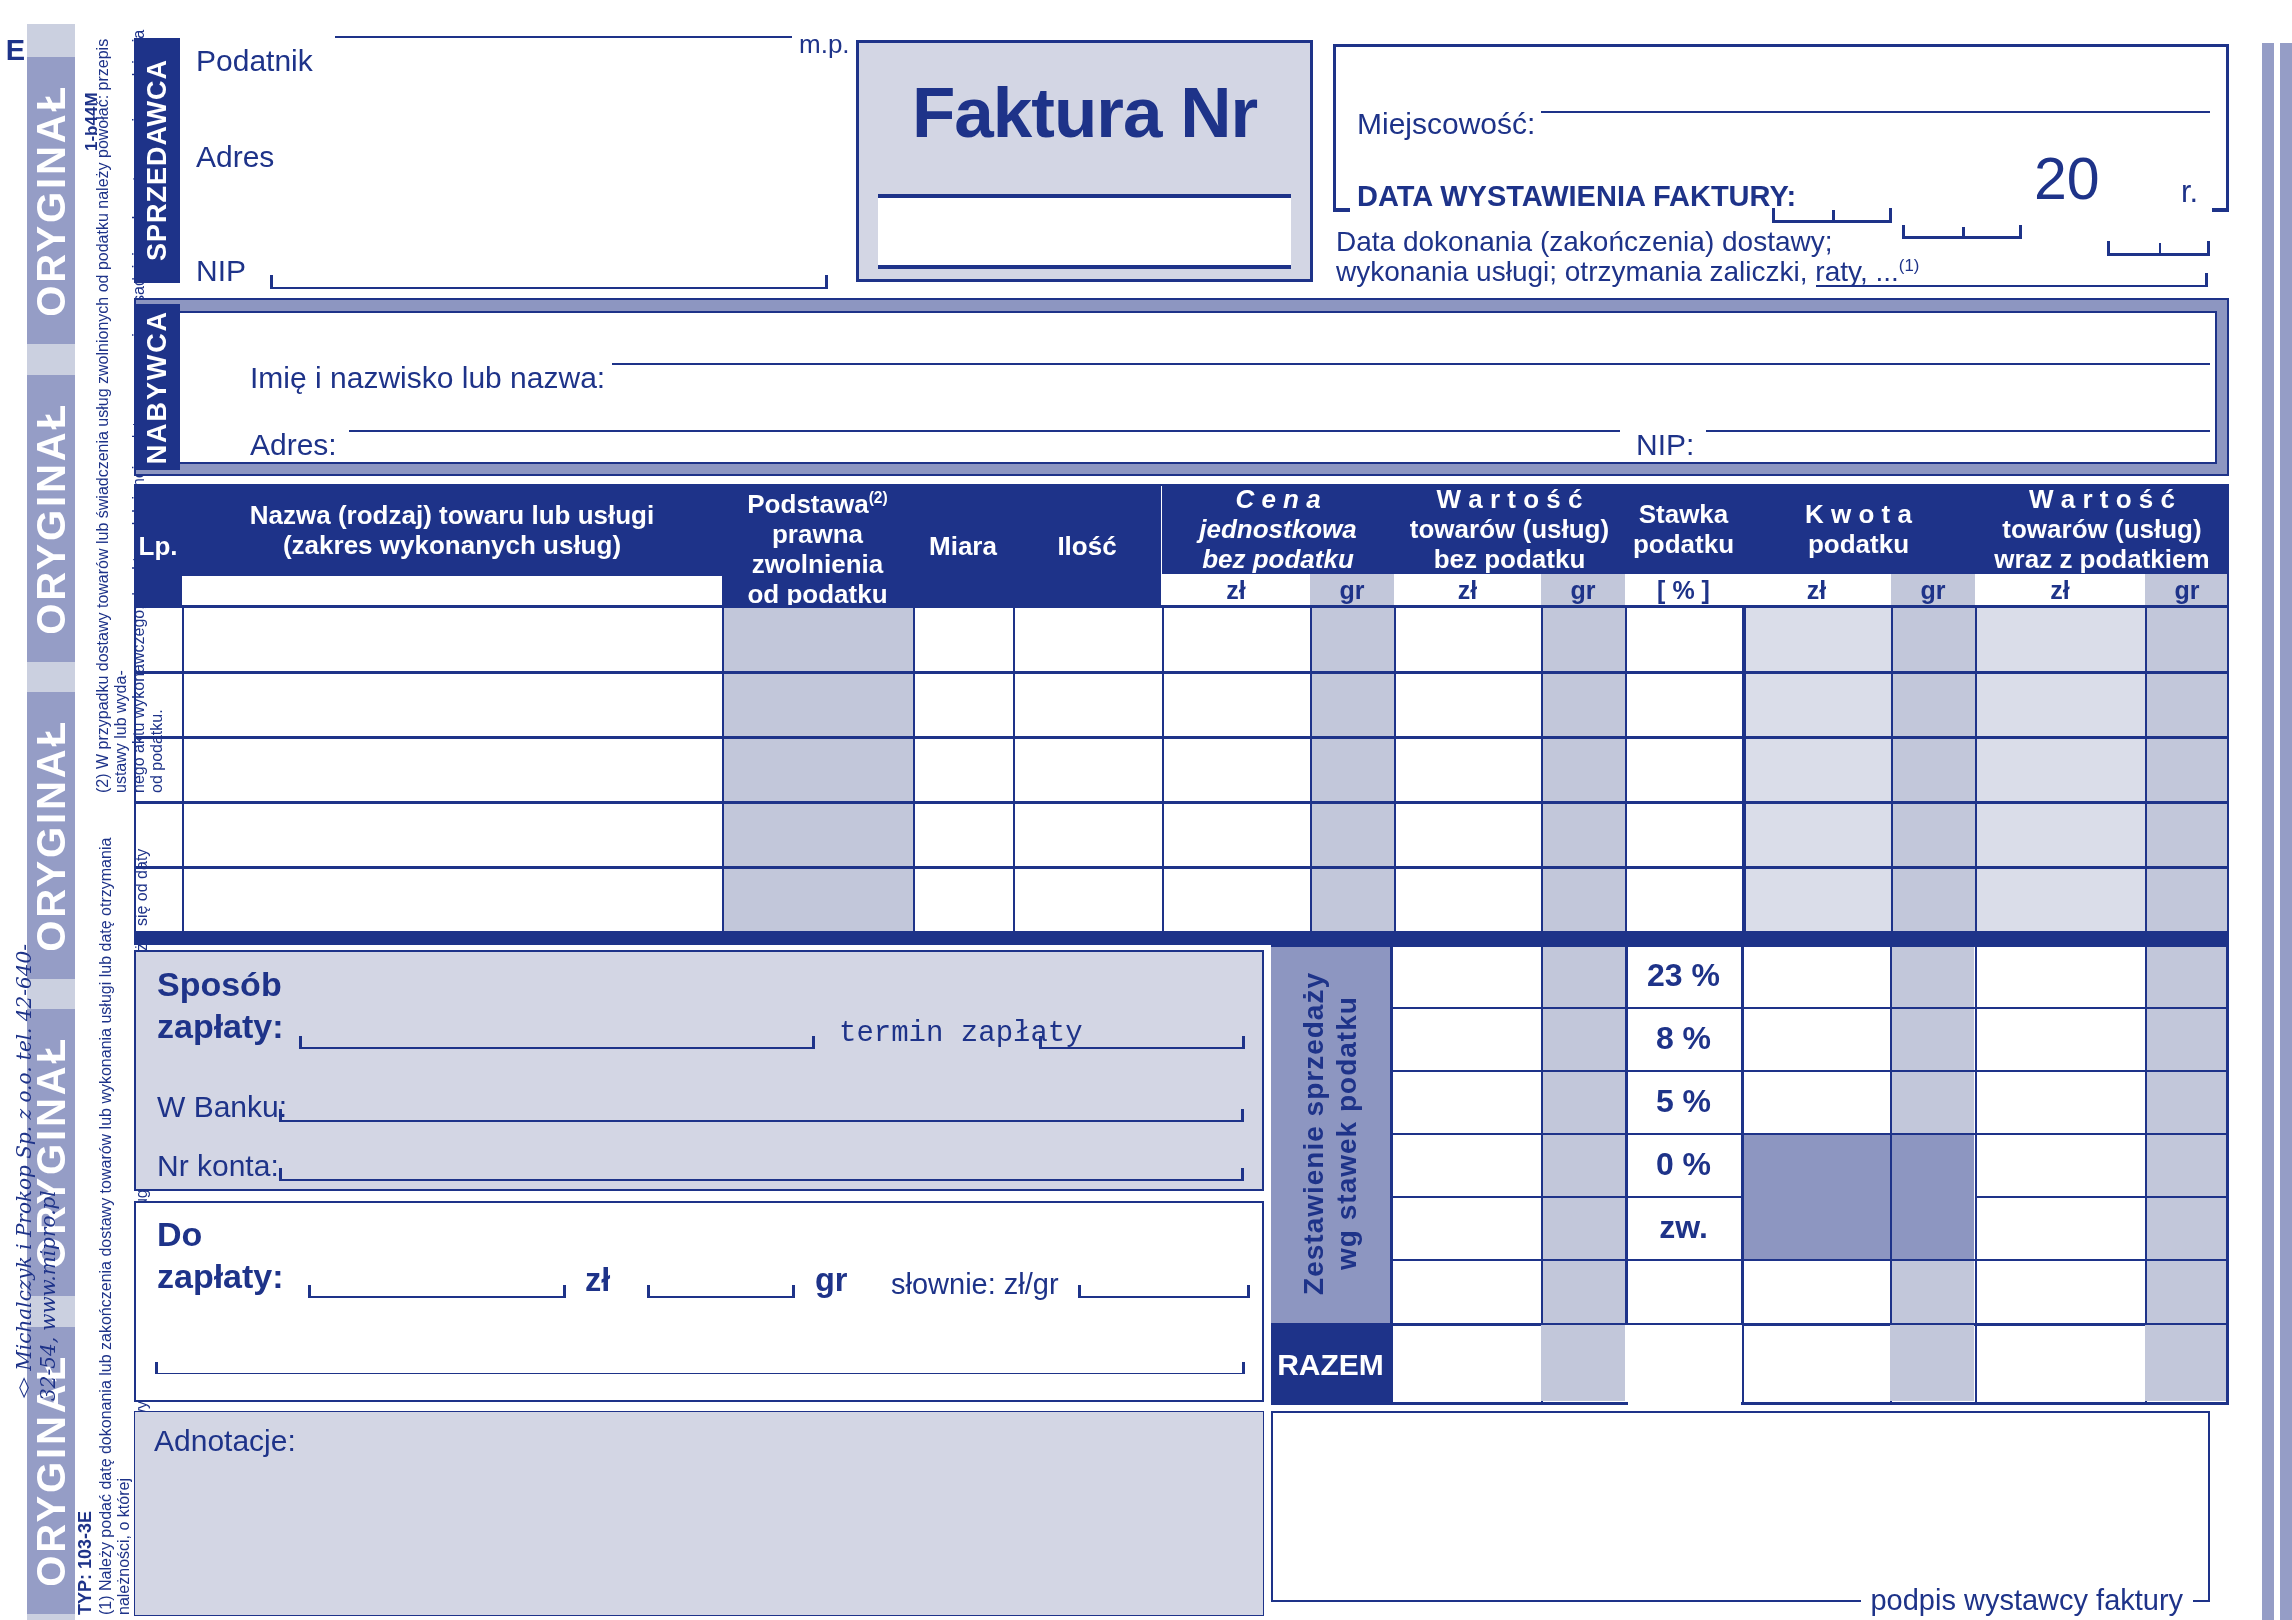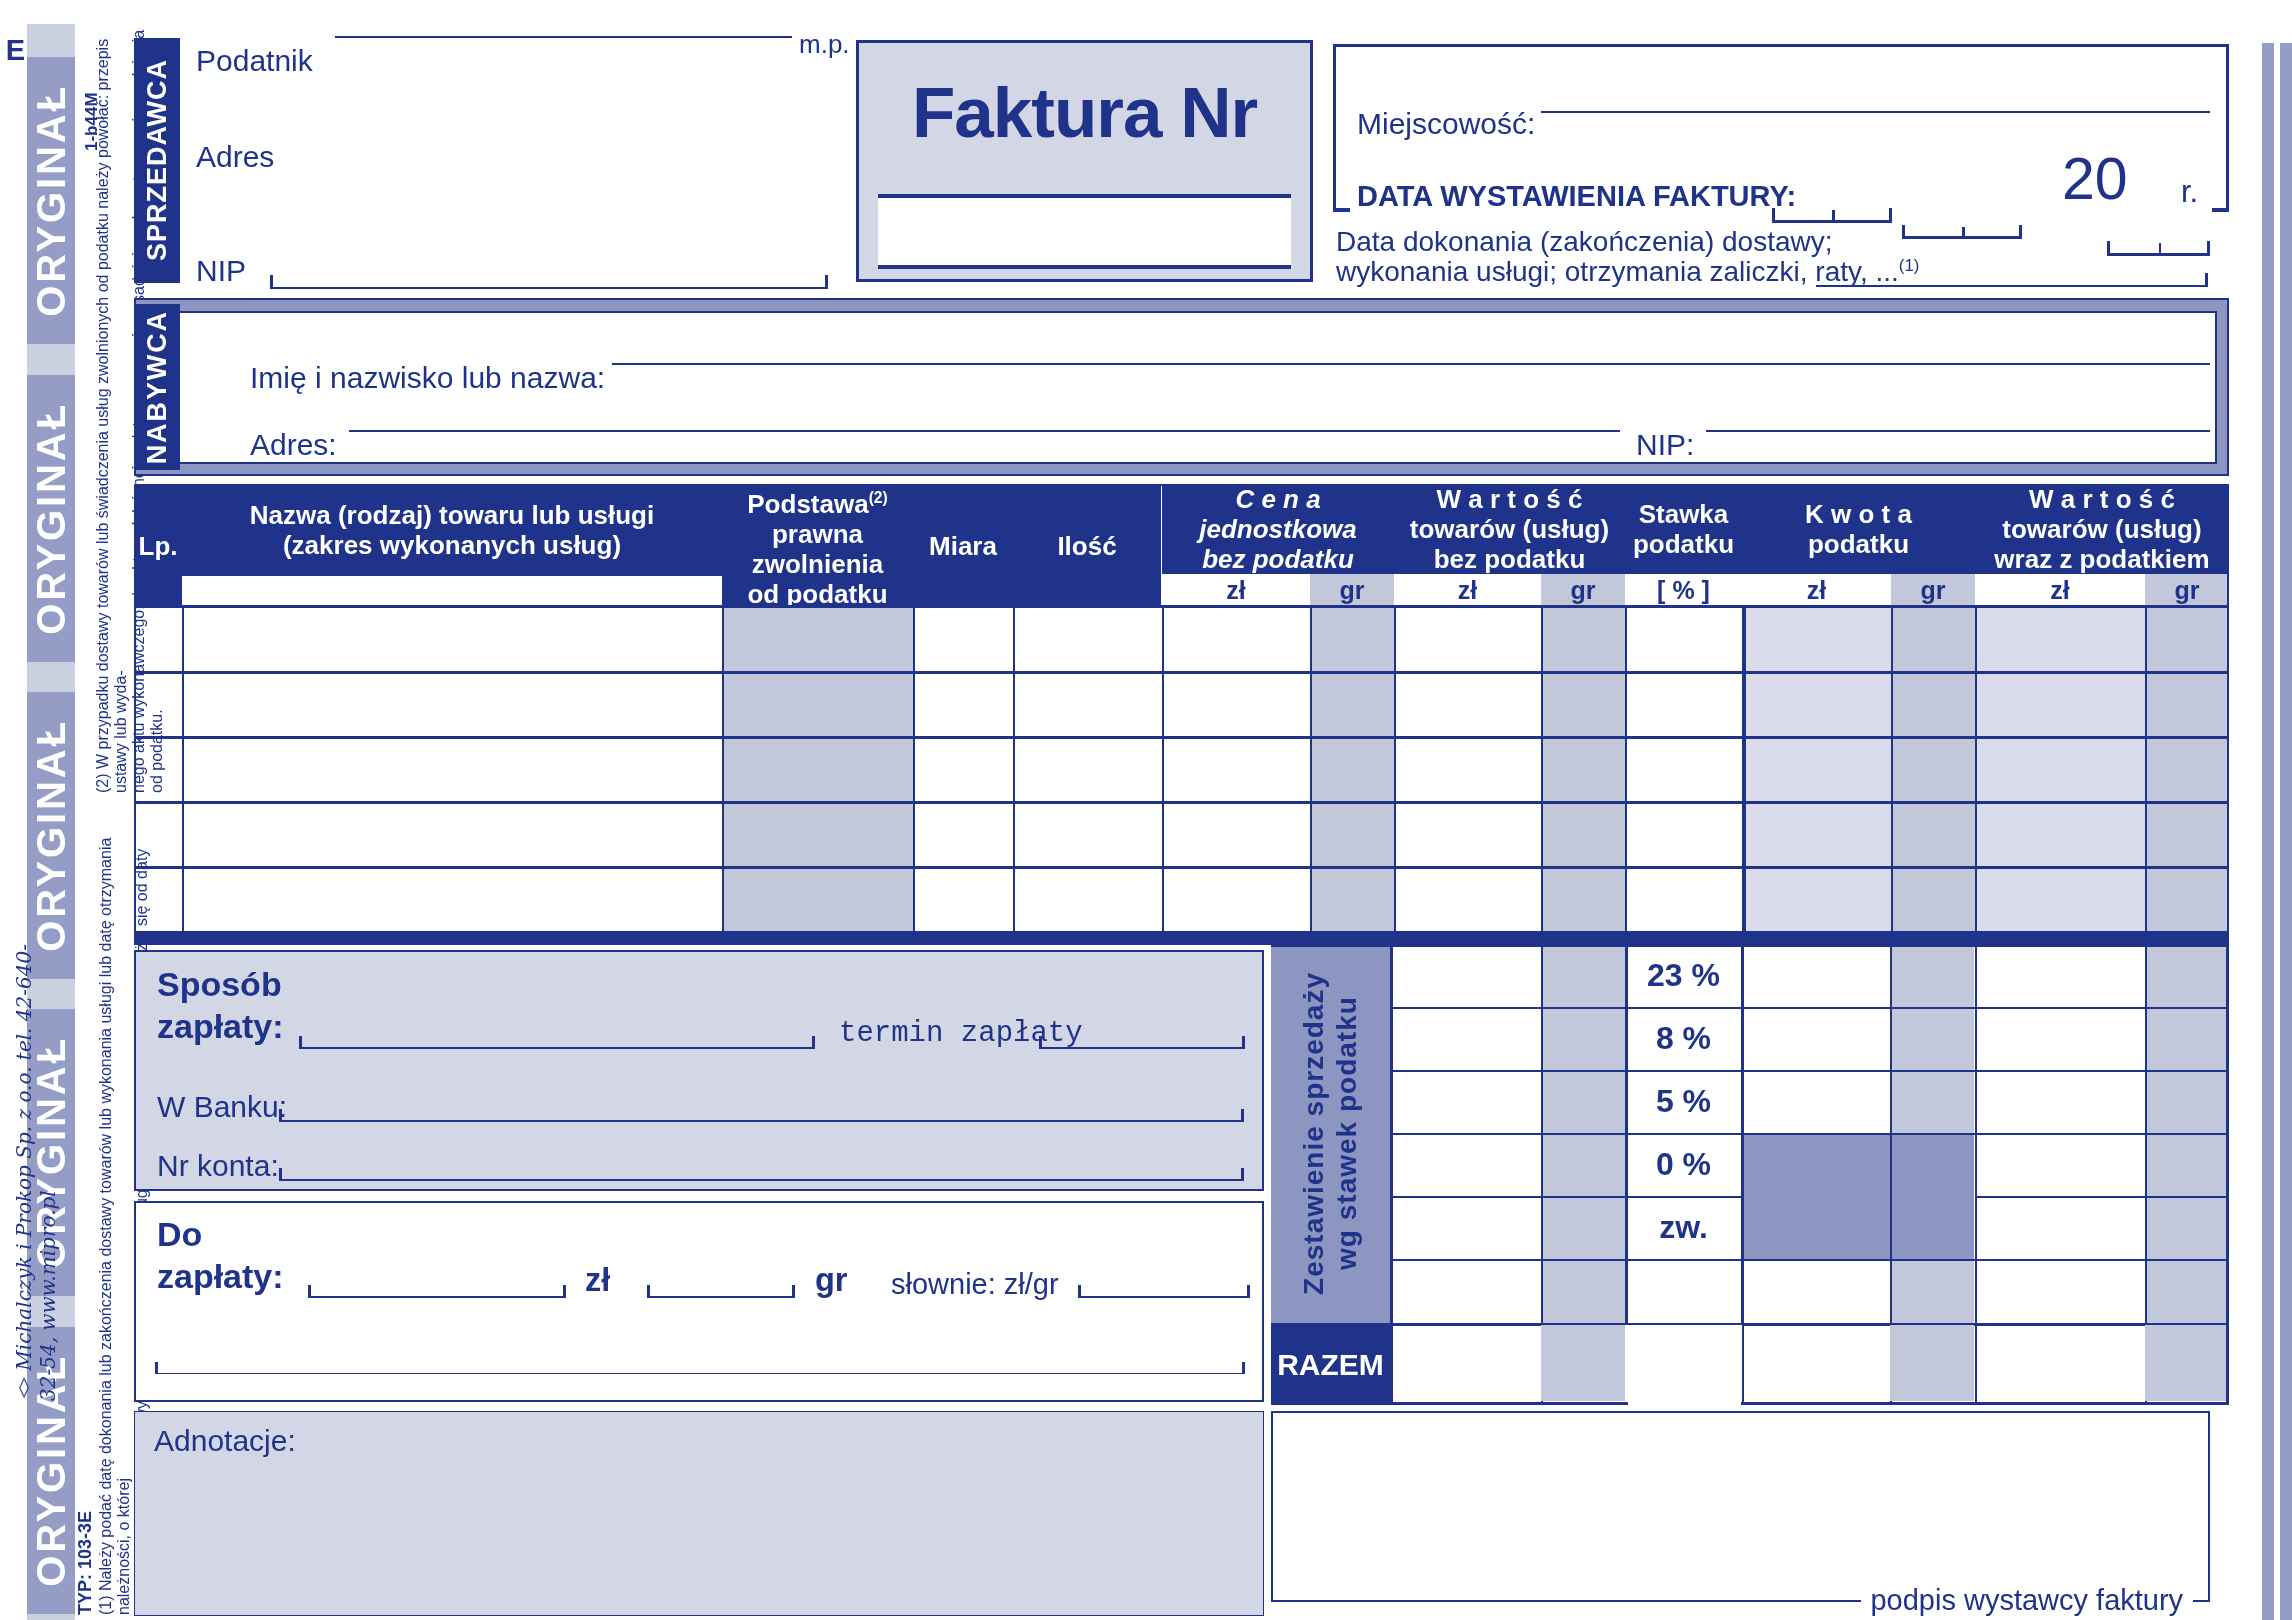--- a/index.html
+++ b/index.html
@@ -93,21 +93,21 @@
   <div class="abs" style="left:2212px;top:208px;width:17px;height:3.8px;background:var(--navy);"></div>
   <div class="abs lbl" style="left:1357px;top:107px;font-size:30px;">Miejscowość:</div>
   <div class="abs line" style="left:1541px;top:111px;width:669px;"></div>
   <div class="abs lbl b" style="left:1357px;top:180px;font-size:29px;">DATA WYSTAWIENIA FAKTURY:</div>
   <div class="abs dateseg" style="left:1772px;top:193px;width:120px;height:13.4px;">
       <i class="ct"></i>
     </div>
   <div class="abs dateseg" style="left:1902px;top:193px;width:120px;height:13.4px;">
       <i class="ct"></i>
     </div>
-  <div class="abs lbl" style="left:2034px;top:145px;font-size:59px;margin-left:28px;">20</div>
+  <div class="abs lbl" style="left:2034px;top:145px;font-size:59px;">20</div>
   <div class="abs dateseg" style="left:2107px;top:193px;width:103px;height:13.4px;">
       <i class="ct"></i>
     </div>
   <div class="abs lbl" style="left:2181px;top:174px;font-size:31px;">r.</div>
   <div class="abs lbl" style="left:1336px;top:226px;font-size:28px;">Data dokonania (zakończenia) dostawy;</div>
   <div class="abs lbl" style="left:1336px;top:256px;font-size:28px;">
     <span>wykonania usługi; otrzymania zaliczki, raty, ...</span><sup>(1)</sup>
   </div>
   <div class="abs line brkR" style="left:1816px;top:273px;width:392px;height:11.5px;"></div>
 

